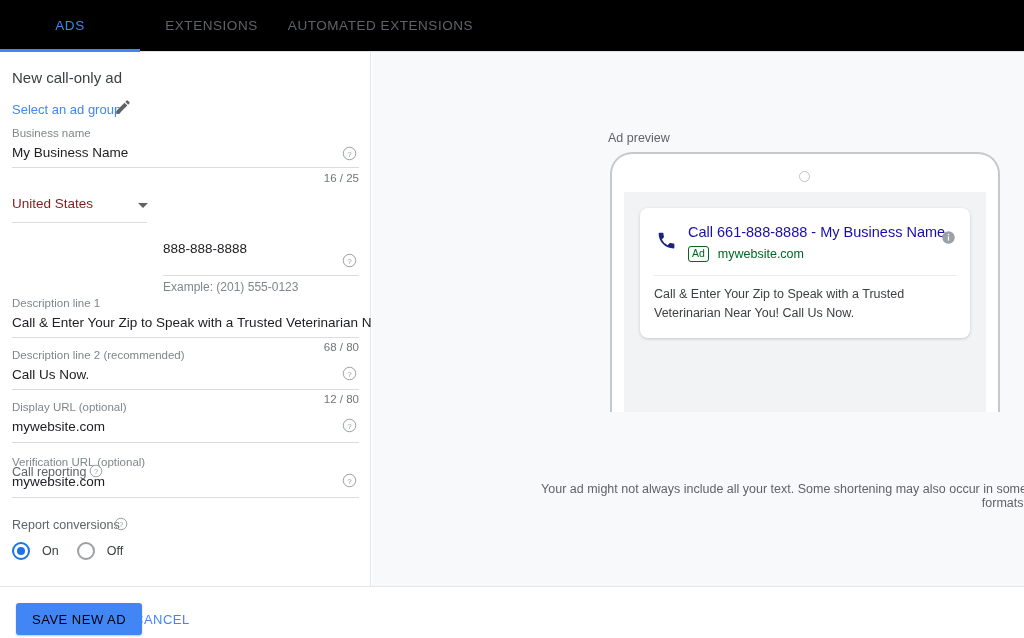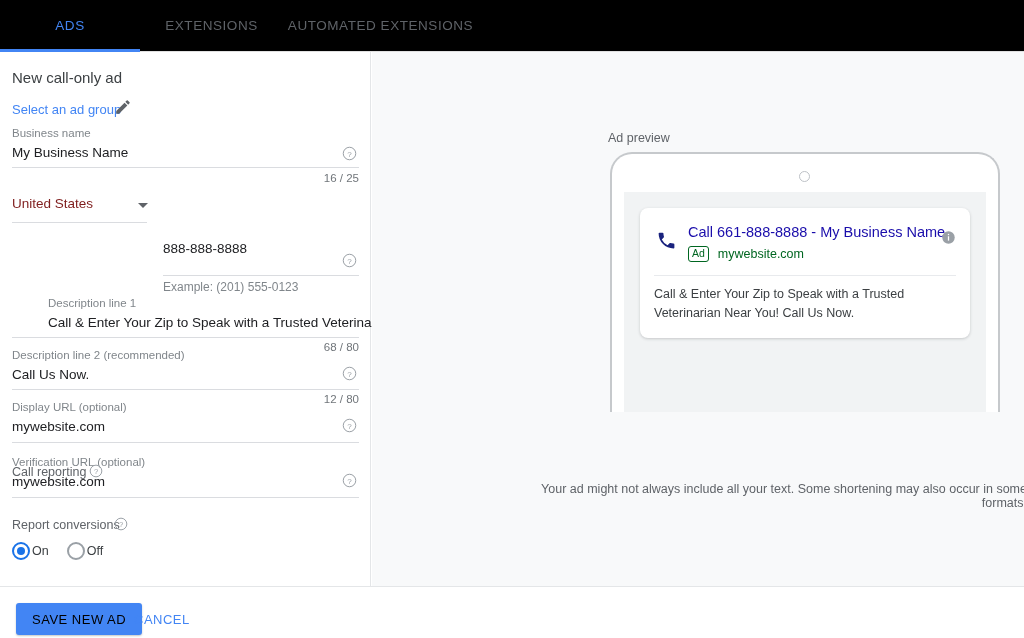--- a/index.html
+++ b/index.html
@@ -97,21 +97,21 @@
     width: 18px; height: 18px; border-radius: 50%;
     border: 2px solid #9aa0a6; position: relative; cursor: pointer;
     flex: none;
   }
   .radio.checked { border-color: #1a73e8; }
   .radio.checked::after {
     content: ""; position: absolute; left: 3px; top: 3px;
     width: 8px; height: 8px; border-radius: 50%; background: #1a73e8;
   }
   .radio-label {
-    font-size: 12.5px; color: #3c4043; margin-left: 2px; margin-right: 18px;
+    font-size: 12.5px; color: #3c4043; margin-left: 12px; margin-right: 18px;
   }
 
   
   .checkbox {
     width: 17px; height: 17px; border-radius: 2px; background: #4285f4;
     position: relative; cursor: pointer; flex: none;
   }
   .checkbox::after {
     content: ""; position: absolute; left: 5px; top: 2px;
     width: 5px; height: 10px;
@@ -276,21 +276,21 @@
       <svg width="15" height="15" viewBox="0 0 24 24">
         <circle cx="12" cy="12" r="10" fill="none" stroke="#9aa0a6" stroke-width="1.6"></circle>
         <text x="12" y="17" text-anchor="middle" font-size="13" fill="#9aa0a6" font-family="Liberation Sans, sans-serif">?</text>
       </svg>
     </span>
     <div class="underline" style="left:163px; top:223px; width:196px;"></div>
     <div class="example-hint">Example: (201) 555-0123</div>
 
     <div class="field" style="top:190px;"></div>
     <div class="field" style="top:191px;"></div>
-    <div class="field" style="top:244px;margin-left:36px;">
+    <div class="field" style="top:244px;">
       <div class="field-label">Description line 1</div>
       <div class="field-value">Call &amp; Enter Your Zip to Speak with a Trusted Veterinarian Near You!</div>
     </div>
     <div class="underline" style="left:12px; top:285px; width:347px;"></div>
     <div class="counter" style="left:279px; top:289px; width:80px;">68 / 80</div>
 
     <div class="field" style="top:296px;">
       <div class="field-label">Description line 2 (recommended)</div>
       <div class="field-value">Call Us Now.</div>
     </div>

